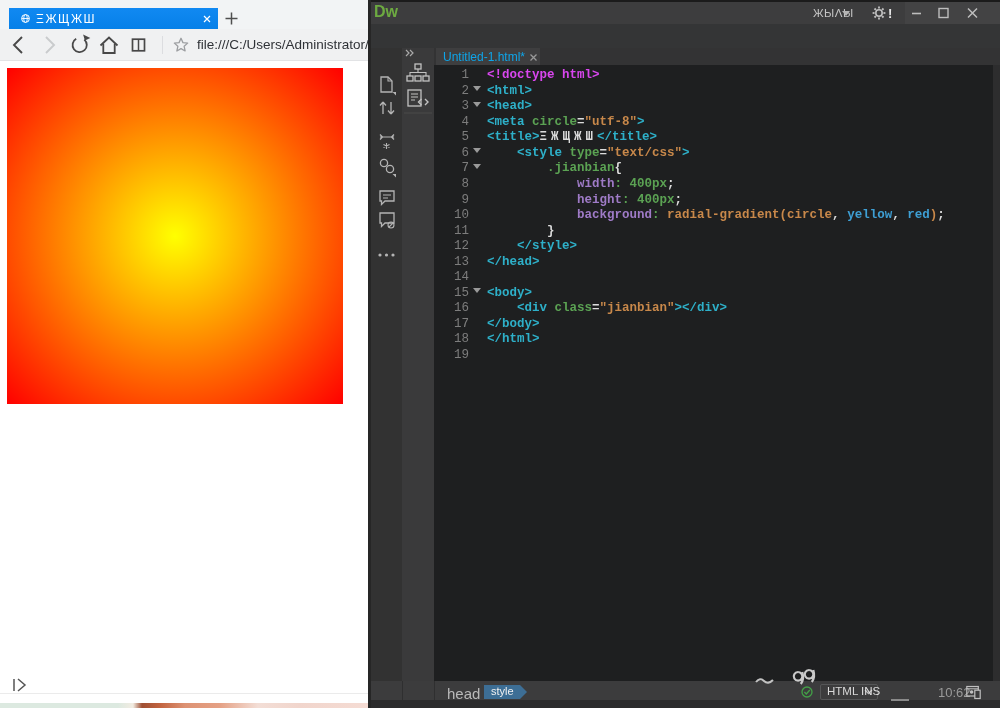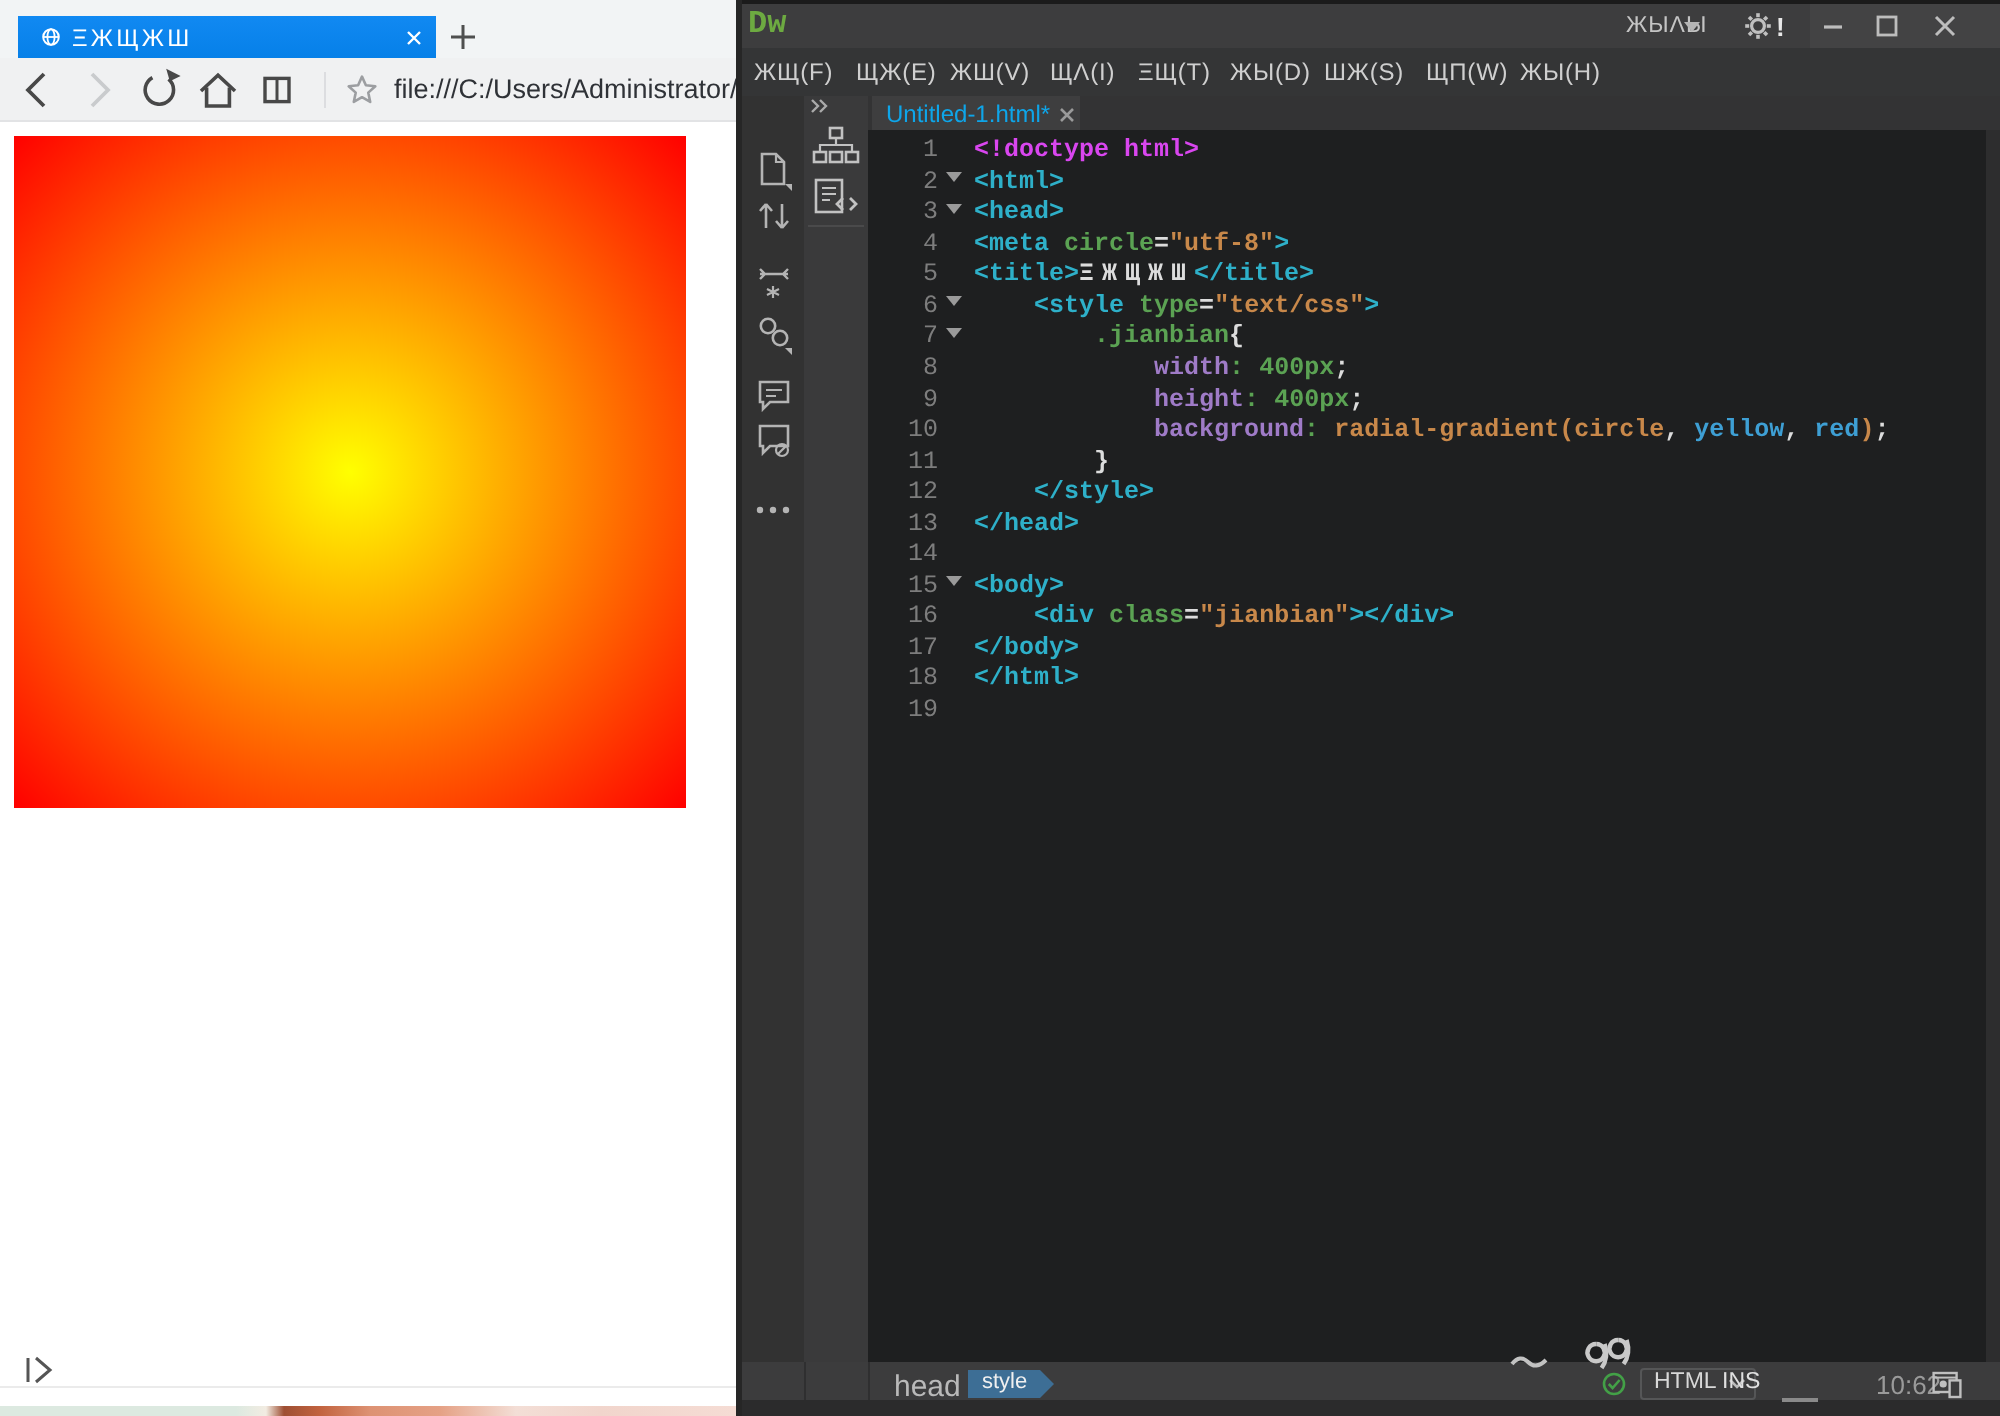--- a/index.html
+++ b/index.html
@@ -54,21 +54,21 @@
   <div class="abs" style="left:0;top:703px;width:368px;height:5px;background:linear-gradient(90deg,#dce9e0 0px,#dce9e0 118px,#f2ece2 133px,#9e4f33 142px,#c2633f 160px,#dd9273 185px,#e5a185 220px,#f3ded6 258px,#f1d5cc 300px,#f5dcd4 368px);"></div>
 </div>
 
 <div class="abs" style="left:368px;top:0;width:632px;height:708px;background:#1e1f20;">
 
   <div class="abs" style="left:0;top:0;width:3px;height:708px;background:#262626;"></div>
 
   <div class="abs" style="left:3px;top:0;width:629px;height:24px;background:#3d3d3e;"></div>
   <div class="abs" style="left:3px;top:0;width:629px;height:2px;background:#1b1b1b;"></div>
   <div class="abs" style="left:537px;top:2px;width:95px;height:22px;background:#434344;"></div>
-  <div class="abs" style="left:6px;top:3px;color:#6daa41;font-size:16px;font-weight:bold;font-family:Liberation Mono, monospace;">Dw</div>
+  <div class="abs" style="left:6px;top:3px;color:#6daa41;font-size:16px;font-weight:bold;font-family:Liberation Sans, sans-serif;">Dw</div>
   <div class="abs" style="left:427px;top:6.5px;color:#c4c4c4;font-size:11.5px;letter-spacing:0.5px;margin-left:18px;">ЖЫΛЫ</div>
   <div class="abs" style="left:474px;top:11px;width:0;height:0;border-left:4px solid transparent;border-right:4px solid transparent;border-top:5px solid #b5b5b5;"></div>
   <svg class="abs" style="left:503px;top:5px;" width="26" height="16" viewBox="0 0 26 16">
     <circle cx="8" cy="8" r="3.2" fill="none" stroke="#c0c0c0" stroke-width="1.6"></circle>
     <g stroke="#c0c0c0" stroke-width="1.8">
       <line x1="8" y1="1.6" x2="8" y2="3.6"></line>
         <line x1="8" y1="12.4" x2="8" y2="14.4"></line>
       <line x1="1.6" y1="8" x2="3.6" y2="8"></line>
         <line x1="12.4" y1="8" x2="14.4" y2="8"></line>
       <line x1="3.5" y1="3.5" x2="4.9" y2="4.9"></line>
@@ -78,31 +78,20 @@
     </g>
     <text x="17" y="13" fill="#e8e8e8" font-size="13" font-weight="bold" font-family="Liberation Sans">!</text>
   </svg>
   <svg class="abs" style="left:540px;top:6px;" width="90" height="14" viewBox="0 0 90 14">
     <line x1="4" y1="7.5" x2="13" y2="7.5" stroke="#bdbdbd" stroke-width="1.6"></line>
     <rect x="31" y="2.5" width="9" height="9" fill="none" stroke="#bdbdbd" stroke-width="1.4"></rect>
     <path d="M60 2.5 L69 11.5 M69 2.5 L60 11.5" stroke="#bdbdbd" stroke-width="1.5"></path>
   </svg>
 
   <div class="abs" style="left:3px;top:24px;width:629px;height:24px;background:#343536;"></div>
-  <div class="abs" style="top:29px;left:0;width:629px;height:16px;color:#cfcfcf;font-size:12px;white-space:nowrap;letter-spacing:0.4px;">
-      <span class="abs" style="left:9px;">ЖЩ(F)</span>
-      <span class="abs" style="left:60px;">ЩЖ(E)</span>
-      <span class="abs" style="left:107px;">ЖШ(V)</span>
-      <span class="abs" style="left:157px;">ЩΛ(I)</span>
-      <span class="abs" style="left:201px;">ΞЩ(T)</span>
-      <span class="abs" style="left:247px;">ЖЫ(D)</span>
-      <span class="abs" style="left:294px;">ШЖ(S)</span>
-      <span class="abs" style="left:345px;">ЩП(W)</span>
-      <span class="abs" style="left:392px;">ЖЫ(H)</span>
-    </div>
 
   <div class="abs" style="left:3px;top:48px;width:31px;height:633px;background:#323232;"></div>
 
   <div class="abs" style="left:34px;top:48px;width:32px;height:633px;background:#3a3a3b;"></div>
 
   <div class="abs" style="left:66px;top:48px;width:566px;height:17px;background:#333334;"></div>
   <div class="abs" style="left:68px;top:48px;width:104px;height:17px;background:#3e3e3f;"></div>
   <div class="abs" style="left:75px;top:50px;color:#0ea5e9;font-size:12px;">Untitled-1.html*</div>
   <svg class="abs" style="left:161px;top:53px;" width="9" height="9" viewBox="0 0 9 9">
     <path d="M1.5 1.5 L7.5 7.5 M7.5 1.5 L1.5 7.5" stroke="#9a9a9a" stroke-width="1.3"></path>

